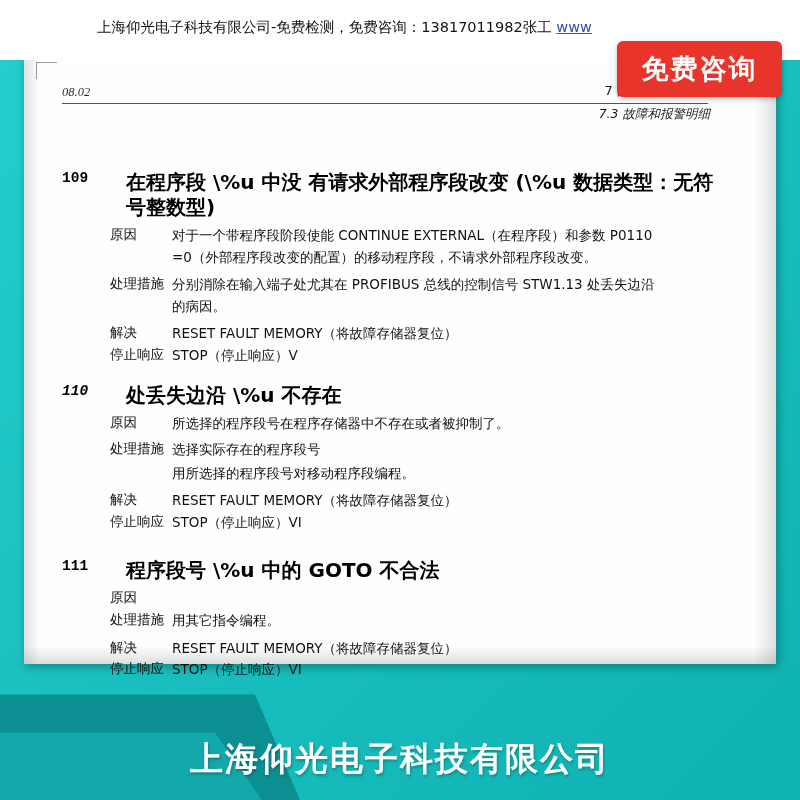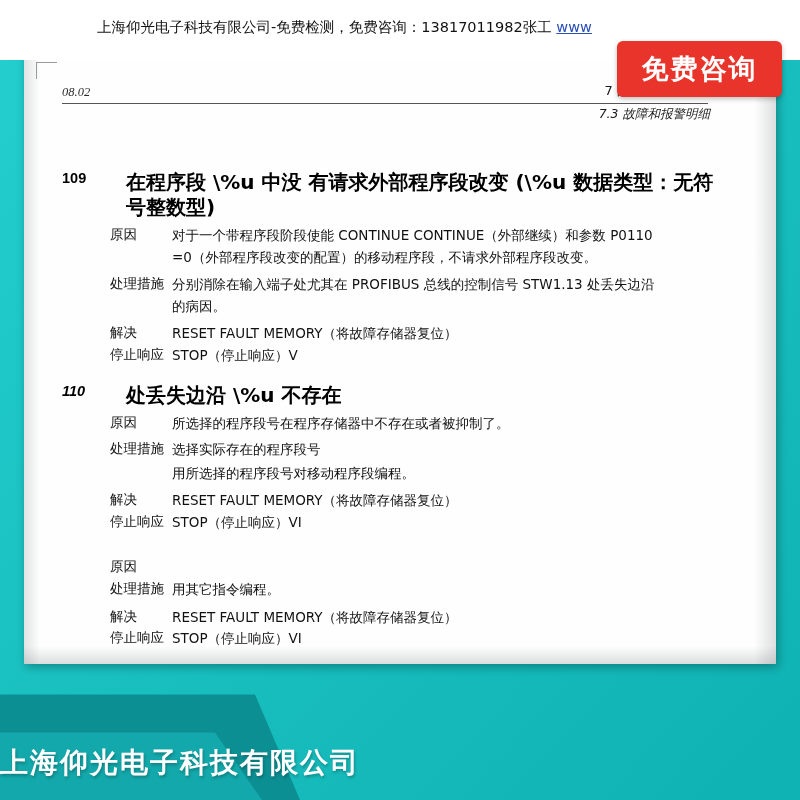--- a/index.html
+++ b/index.html
@@ -146,21 +146,21 @@
     display: flex;
     align-items: flex-start;
     margin-bottom: 6px;
   }
   .entry-code {
     width: 64px;
     flex: 0 0 64px;
     font-weight: bold;
     font-size: 14.5px;
     color: #000;
-    font-family: Liberation Sans, sans-serif;
+    font-family: Liberation Mono, monospace;
   }
   .entry-code.italic {
     font-style: italic;
   }
   .entry-title {
     font-weight: bold;
     font-size: 20px;
     color: #000;
     font-family: "DejaVu Sans", sans-serif;
     line-height: 1.25;
@@ -206,23 +206,23 @@
     position: absolute;
     left: 0; bottom: 0;
     width: 800px; height: 150px;
     background: #13a8ab;
     clip-path: polygon(0 55%, 215px 55%, 262px 100%, 0 100%);
   }
   .bottom-title {
     position: absolute;
     left: 0; bottom: 18px;
     width: 800px;
-    text-align: left;
+    text-align: center;
     color: #ffffff;
-    font-size: 28px;
+    font-size: 33px;
     font-weight: bold;
     font-family: "DejaVu Sans", sans-serif;
     letter-spacing: 2px;
     text-shadow: 1px 2px 3px rgba(0,0,0,0.25);
   }
 </style>
 </head>
 <body>
 
 <div class="page">
@@ -248,21 +248,21 @@
       <div class="entry-title-row">
         <div class="entry-code">109</div>
         <div class="entry-title">
           <span class="strike">在程序段 \%u 中没 有请求外部程序段改变</span>
           <span class="nostrike">(\%u 数据类型：无符号整数型)</span>
         </div>
       </div>
 
       <div class="row">
         <div class="row-label">原因</div>
-        <div class="row-value">对于一个带程序段阶段使能 CONTINUE CONTINUE（外部继续）和参数 P0110</div>
+        <div class="row-value">对于一个带程序段阶段使能 CONTINUE EXTERNAL（在程序段）和参数 P0110</div>
       </div>
       <div class="row continuation">
         <div class="row-label"></div>
         <div class="row-value cont">=0（外部程序段改变的配置）的移动程序段，不请求外部程序段改变。</div>
       </div>
 
       <div class="row" style="margin-top:8px;">
         <div class="row-label">处理措施</div>
         <div class="row-value">分别消除在输入端子处尤其在 PROFIBUS 总线的控制信号 STW1.13 处丢失边沿</div>
       </div>
@@ -307,20 +307,26 @@
         <div class="row-label">解决</div>
         <div class="row-value">RESET FAULT MEMORY（将故障存储器复位）</div>
       </div>
       <div class="row">
         <div class="row-label">停止响应</div>
         <div class="row-value">STOP（停止响应）VI</div>
       </div>
     </div>
 
     <div class="entry" style="margin-top:26px;">
+      <div class="entry-title-row">
+        <div class="entry-code">111</div>
+        <div class="entry-title">
+          <span>程序段号 \%u 中的 GOTO 不合法</span>
+        </div>
+      </div>
 
       <div class="row">
         <div class="row-label">原因</div>
       </div>
       <div class="row" style="margin-top:4px;">
         <div class="row-label">处理措施</div>
         <div class="row-value">用其它指令编程。</div>
       </div>
       <div class="row" style="margin-top:8px;">
         <div class="row-label">解决</div>

